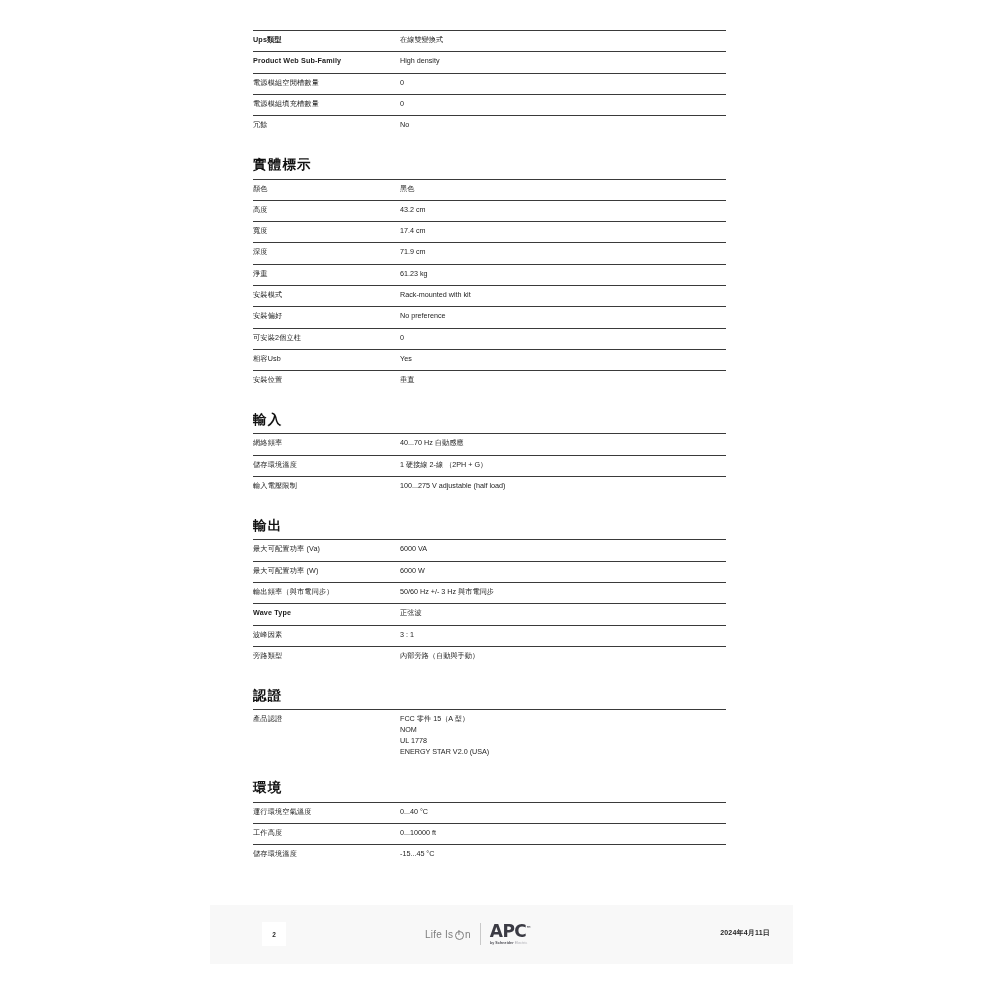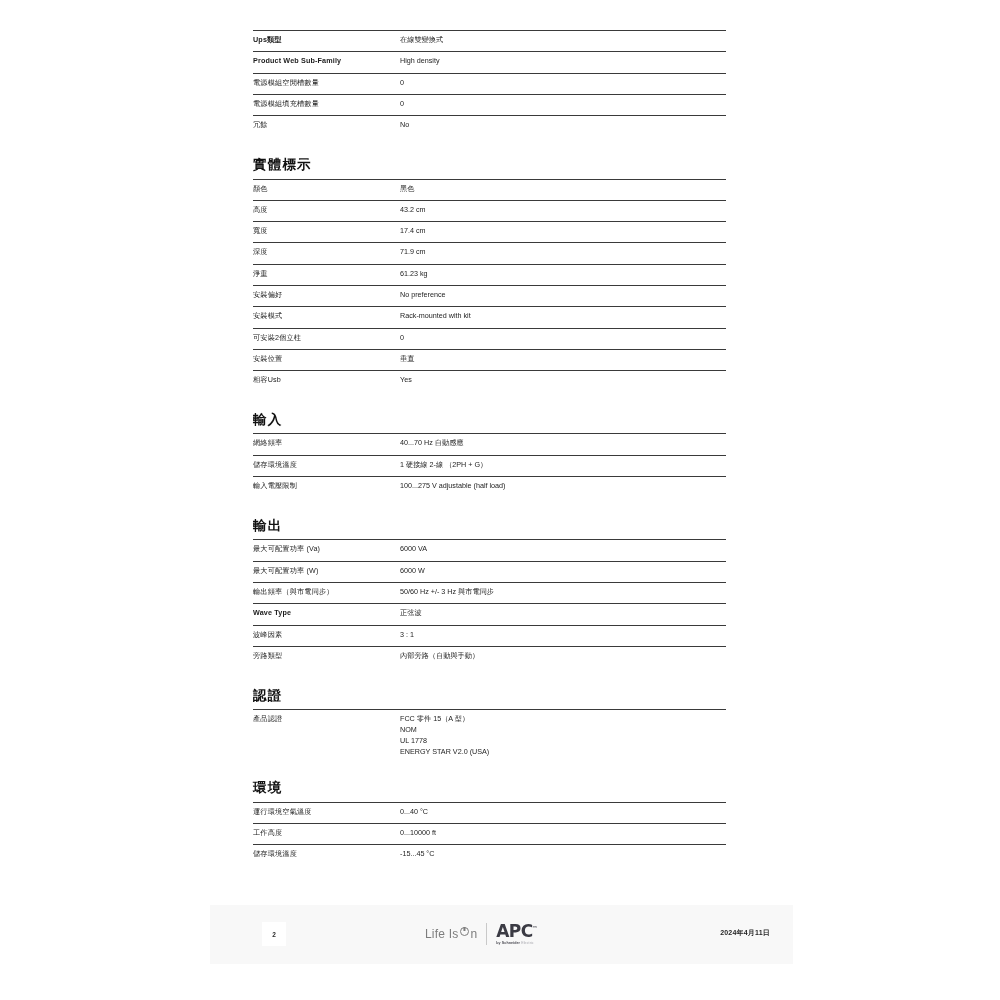--- a/index.html
+++ b/index.html
@@ -114,25 +114,25 @@
   }
   .logo-group {
     position: absolute;
     left: 215px;
     top: 16px;
     display: flex;
     align-items: center;
     height: 26px;
   }
   .life-is-on {
-    font-size: 12px;
+    font-size: 10px;
     color: #7d7d7d;
     letter-spacing: 0.2px;
     display: flex;
-    align-items: flex-start;
+    align-items: flex-end;
     gap: 1px;
     white-space: nowrap;
   }
   .power-o {
     display: inline-block;
     width: 7px;
     height: 7px;
     border: 1.1px solid #7d7d7d;
     border-radius: 50%;
     position: relative;
@@ -243,38 +243,38 @@
               </tr>
               <tr>
                 <td class="k">深度</td>
                 <td class="v">71.9 cm</td>
               </tr>
               <tr>
                 <td class="k">淨重</td>
                 <td class="v">61.23 kg</td>
               </tr>
               <tr>
+                <td class="k">安裝模式</td>
+                <td class="v">Rack-mounted with kit</td>
+              </tr>
+              <tr>
                 <td class="k">安裝偏好</td>
                 <td class="v">No preference</td>
               </tr>
               <tr>
-                <td class="k">安裝模式</td>
-                <td class="v">Rack-mounted with kit</td>
-              </tr>
-              <tr>
                 <td class="k">可安裝2個立柱</td>
                 <td class="v">0</td>
               </tr>
               <tr>
+                <td class="k">相容Usb</td>
+                <td class="v">Yes</td>
+              </tr>
+              <tr>
                 <td class="k">安裝位置</td>
                 <td class="v">垂直</td>
-              </tr>
-              <tr>
-                <td class="k">相容Usb</td>
-                <td class="v">Yes</td>
               </tr>
             </tbody>
           </table>
         </div>
         <div class="section">
           <h2 class="section-title">輸入</h2>
           <table class="spec-table">
             <tbody>
               <tr>
                 <td class="k">網絡頻率</td>

